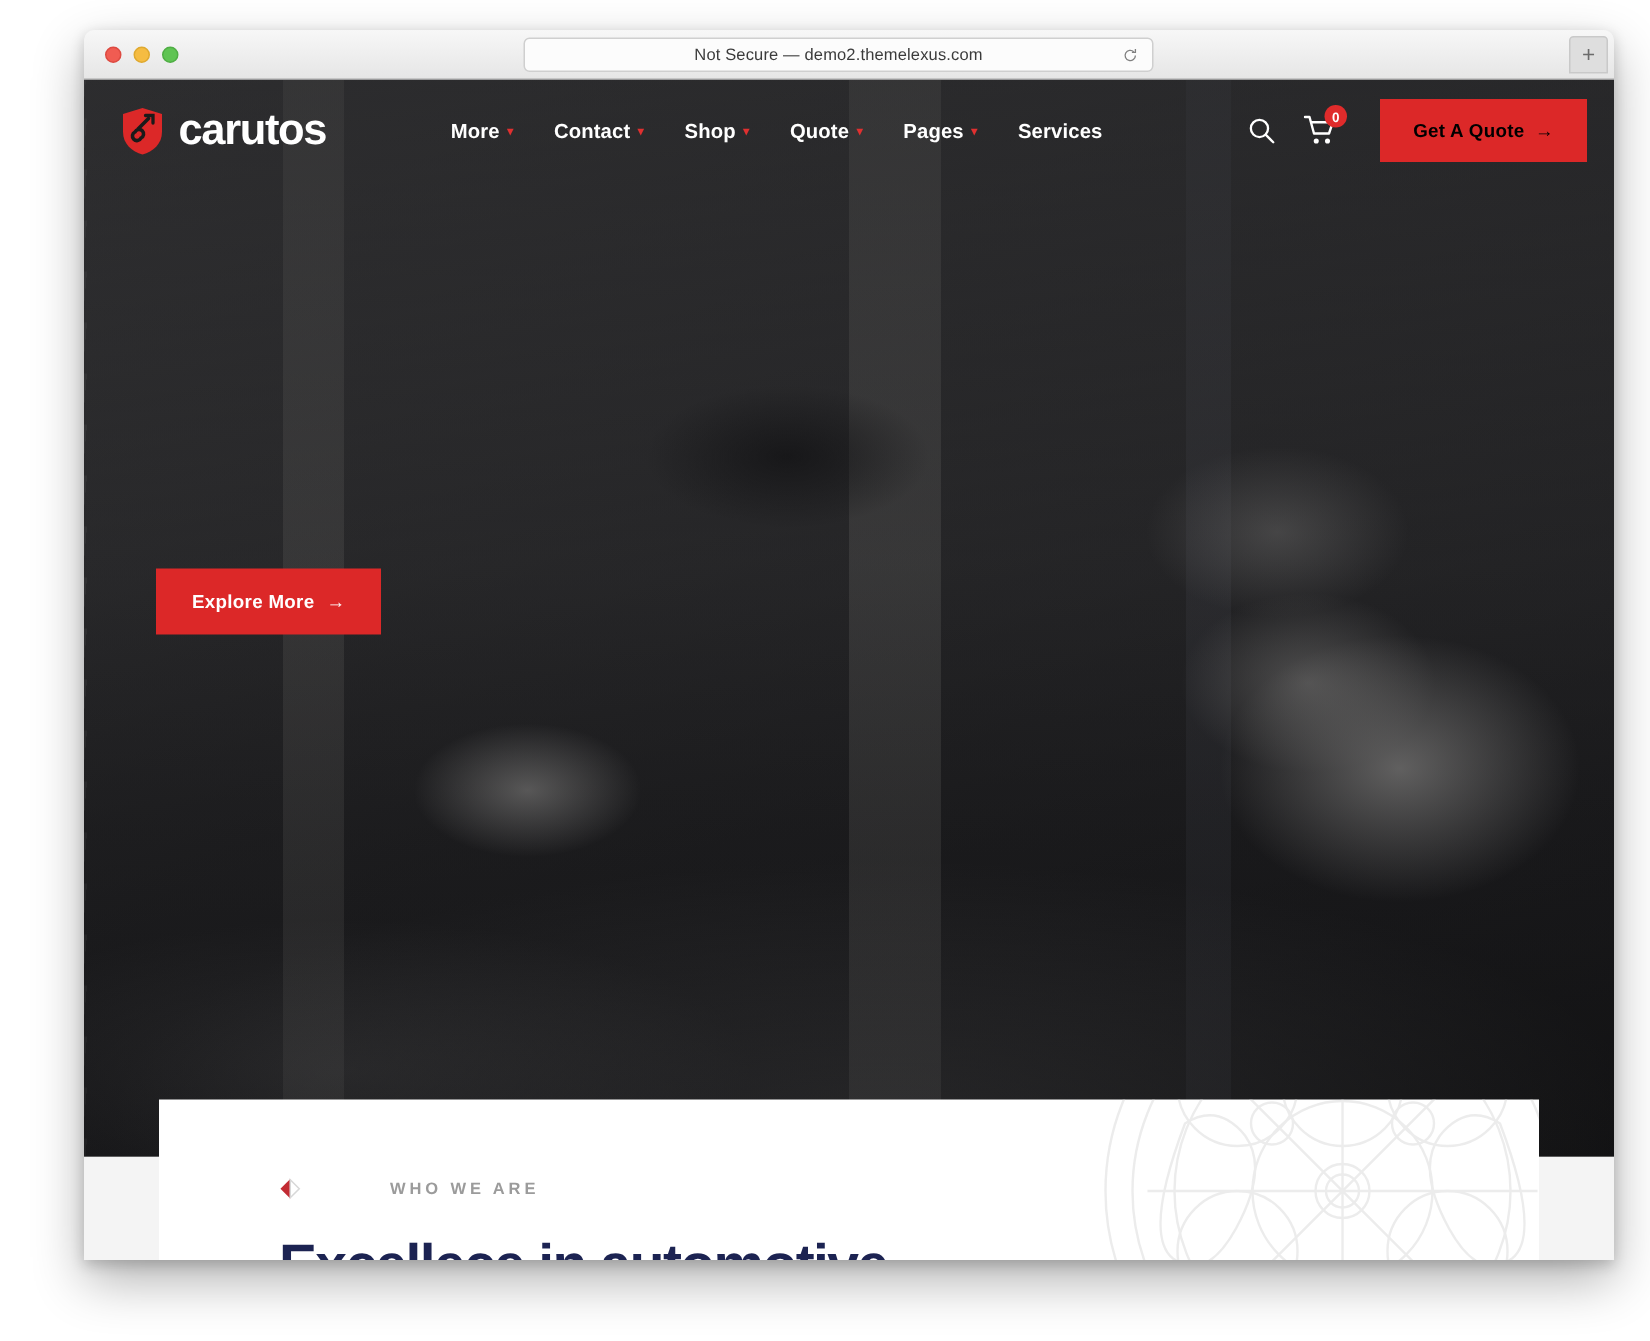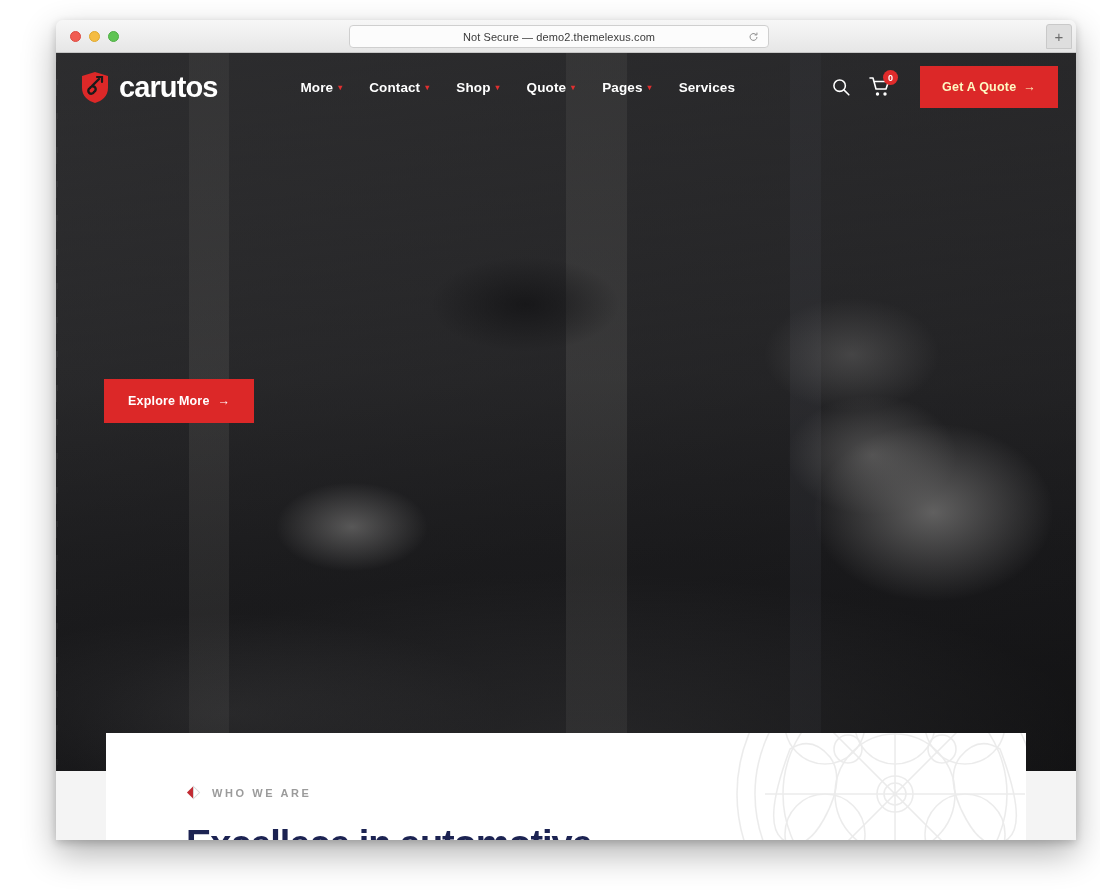--- a/index.html
+++ b/index.html
@@ -139,21 +139,21 @@
   .cart-badge {
     position: absolute; right: -7px; top: -6px;
     width: 15px; height: 15px; border-radius: 50%;
     background: #e02b2b; color: #fff;
     font-size: 9px; font-weight: 700;
     display: flex; align-items: center; justify-content: center;
   }
   .quote-btn {
     margin-left: 11px;
     background: #dc2828;
-    color: #fef9c3;
+    color: #000000;
     font-size: 12.5px; font-weight: 700;
     padding: 14px 22px;
     display: flex; align-items: center; gap: 7px;
     letter-spacing: .2px;
     border: 0; cursor: pointer;
   }
 
   
   .hero-copy { position: absolute; left: 48px; top: 268px; z-index: 5; }
   .hero-title {
@@ -183,20 +183,21 @@
     position: absolute; right: -34px; top: -104px;
     width: 330px; height: 330px;
     opacity: .5;
   }
   .about-inner { position: relative; padding: 52px 0 0 80px; z-index: 2; }
   .eyebrow { display: flex; align-items: center; gap: 11px; }
   .diamond { width: 15px; height: 15px; }
   .eyebrow-text {
     font-size: 11px; font-weight: 600; letter-spacing: 2.6px;
     color: #9b9b9b;
+    margin-left: 48px;
   }
   .about-title {
     margin-top: 23px;
     font-size: 38px; font-weight: 700; letter-spacing: -1.1px;
     color: #1c2352;
   }
 </style>
 </head>
 <body>
 

